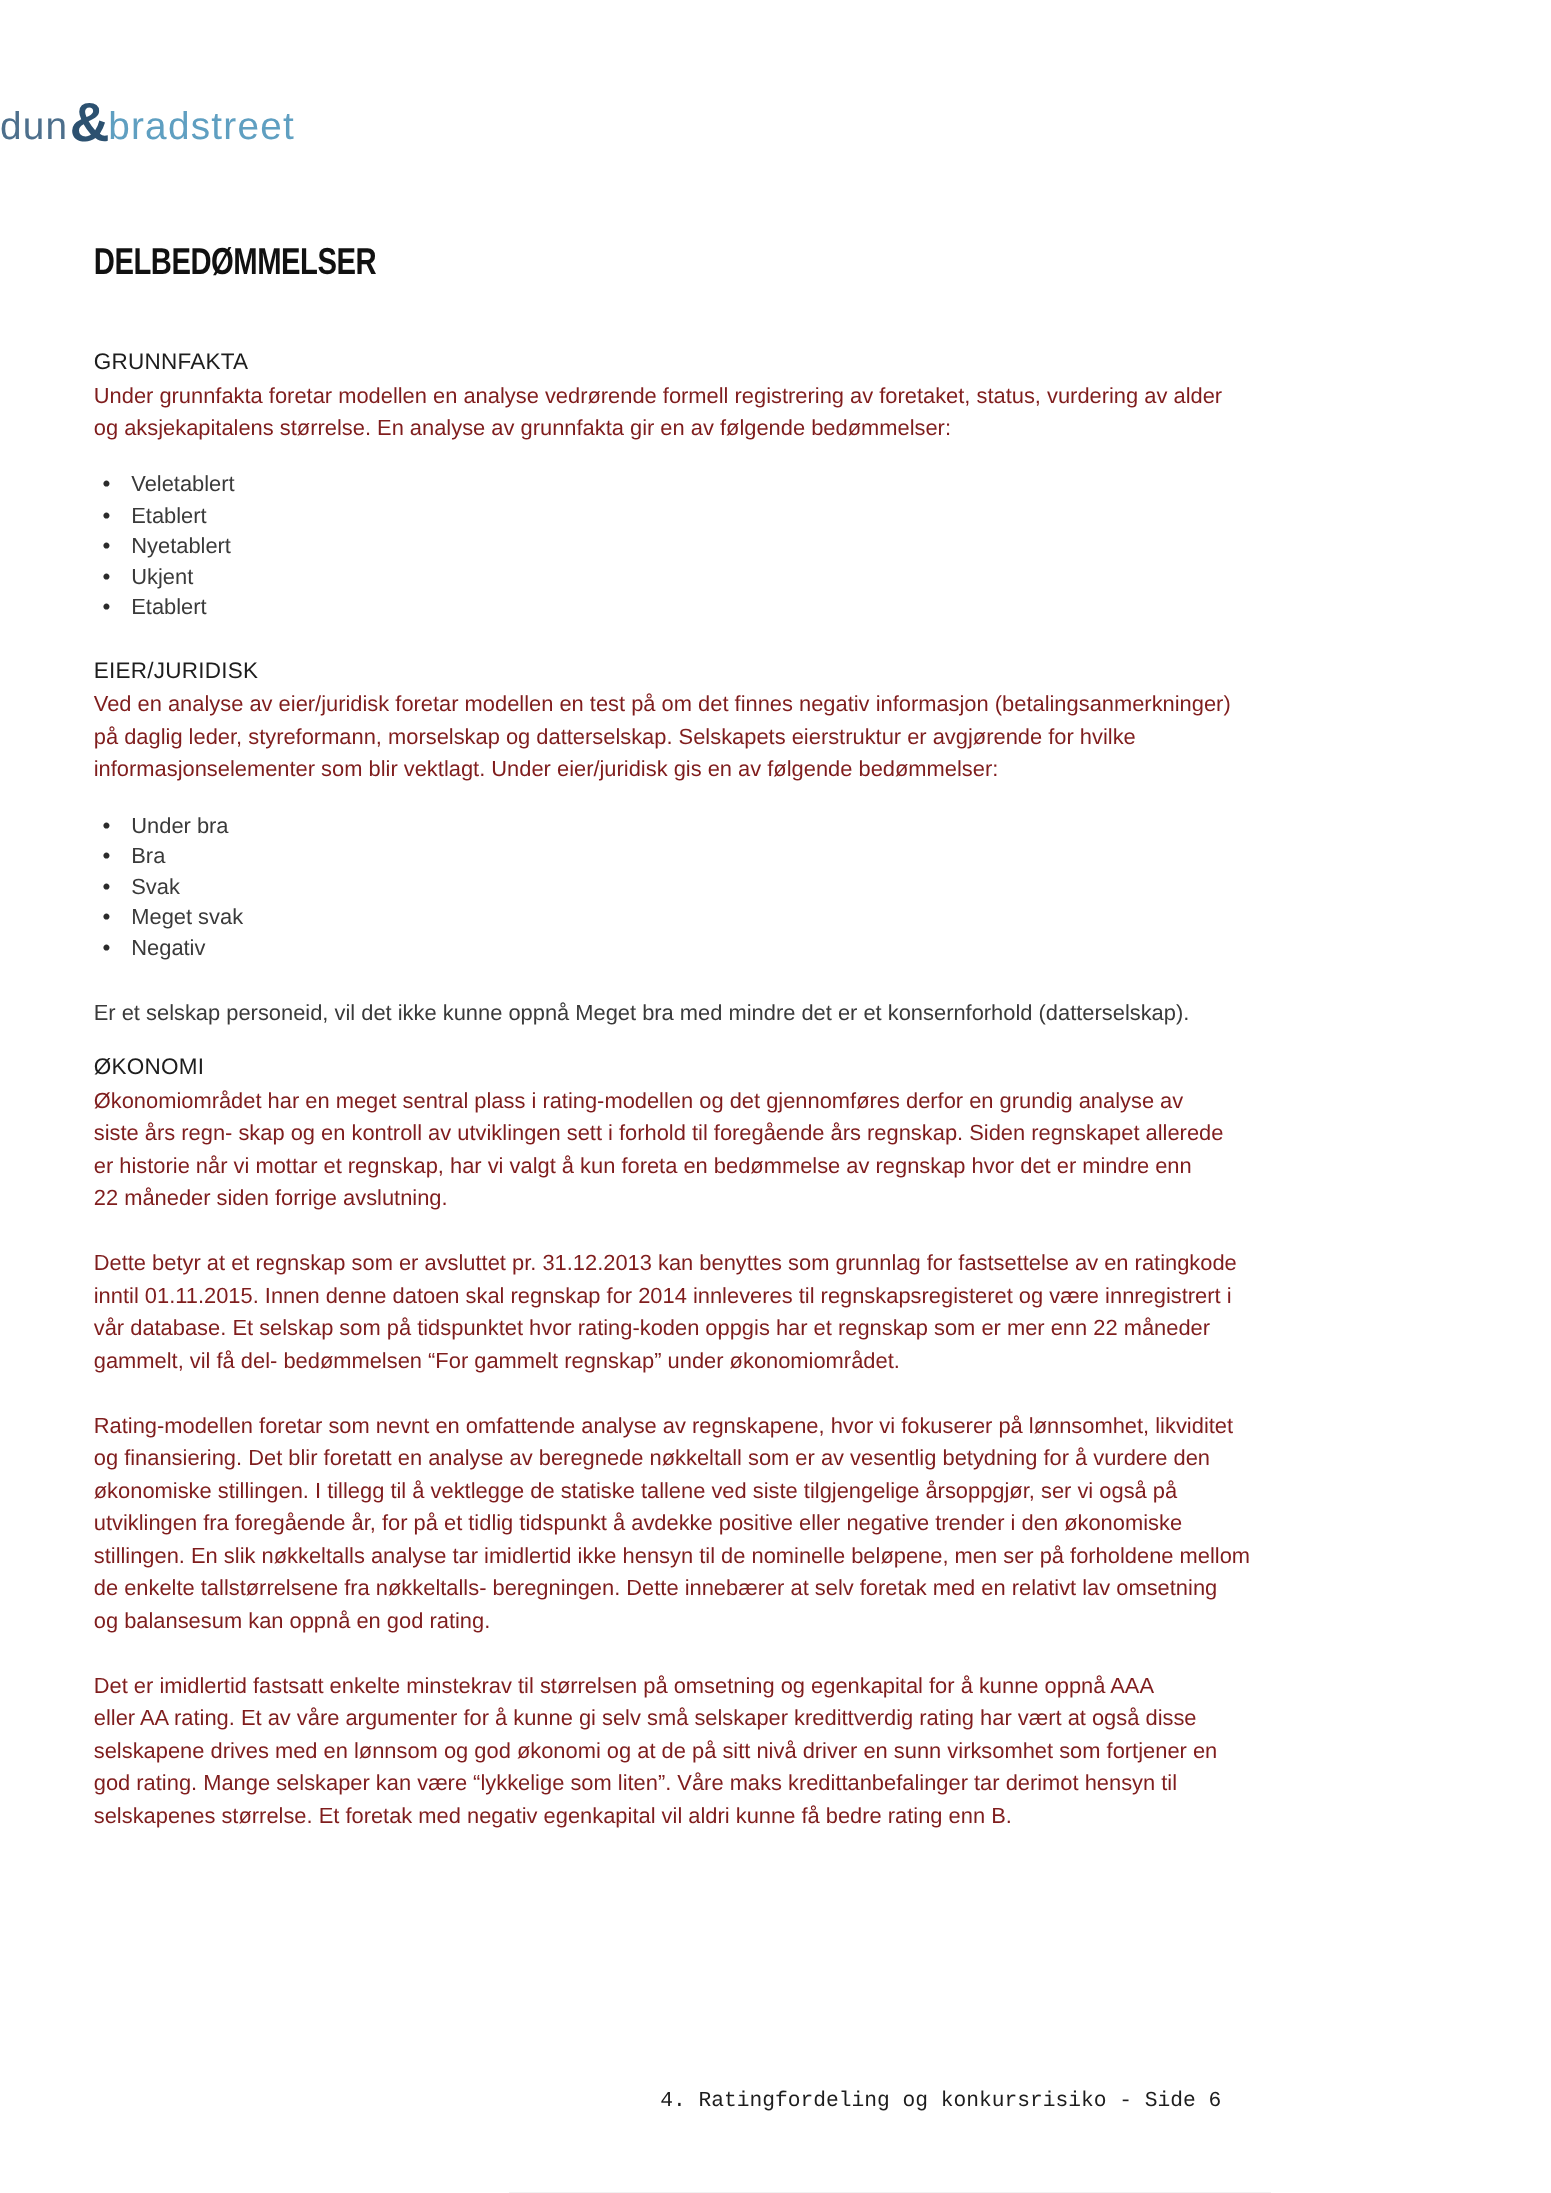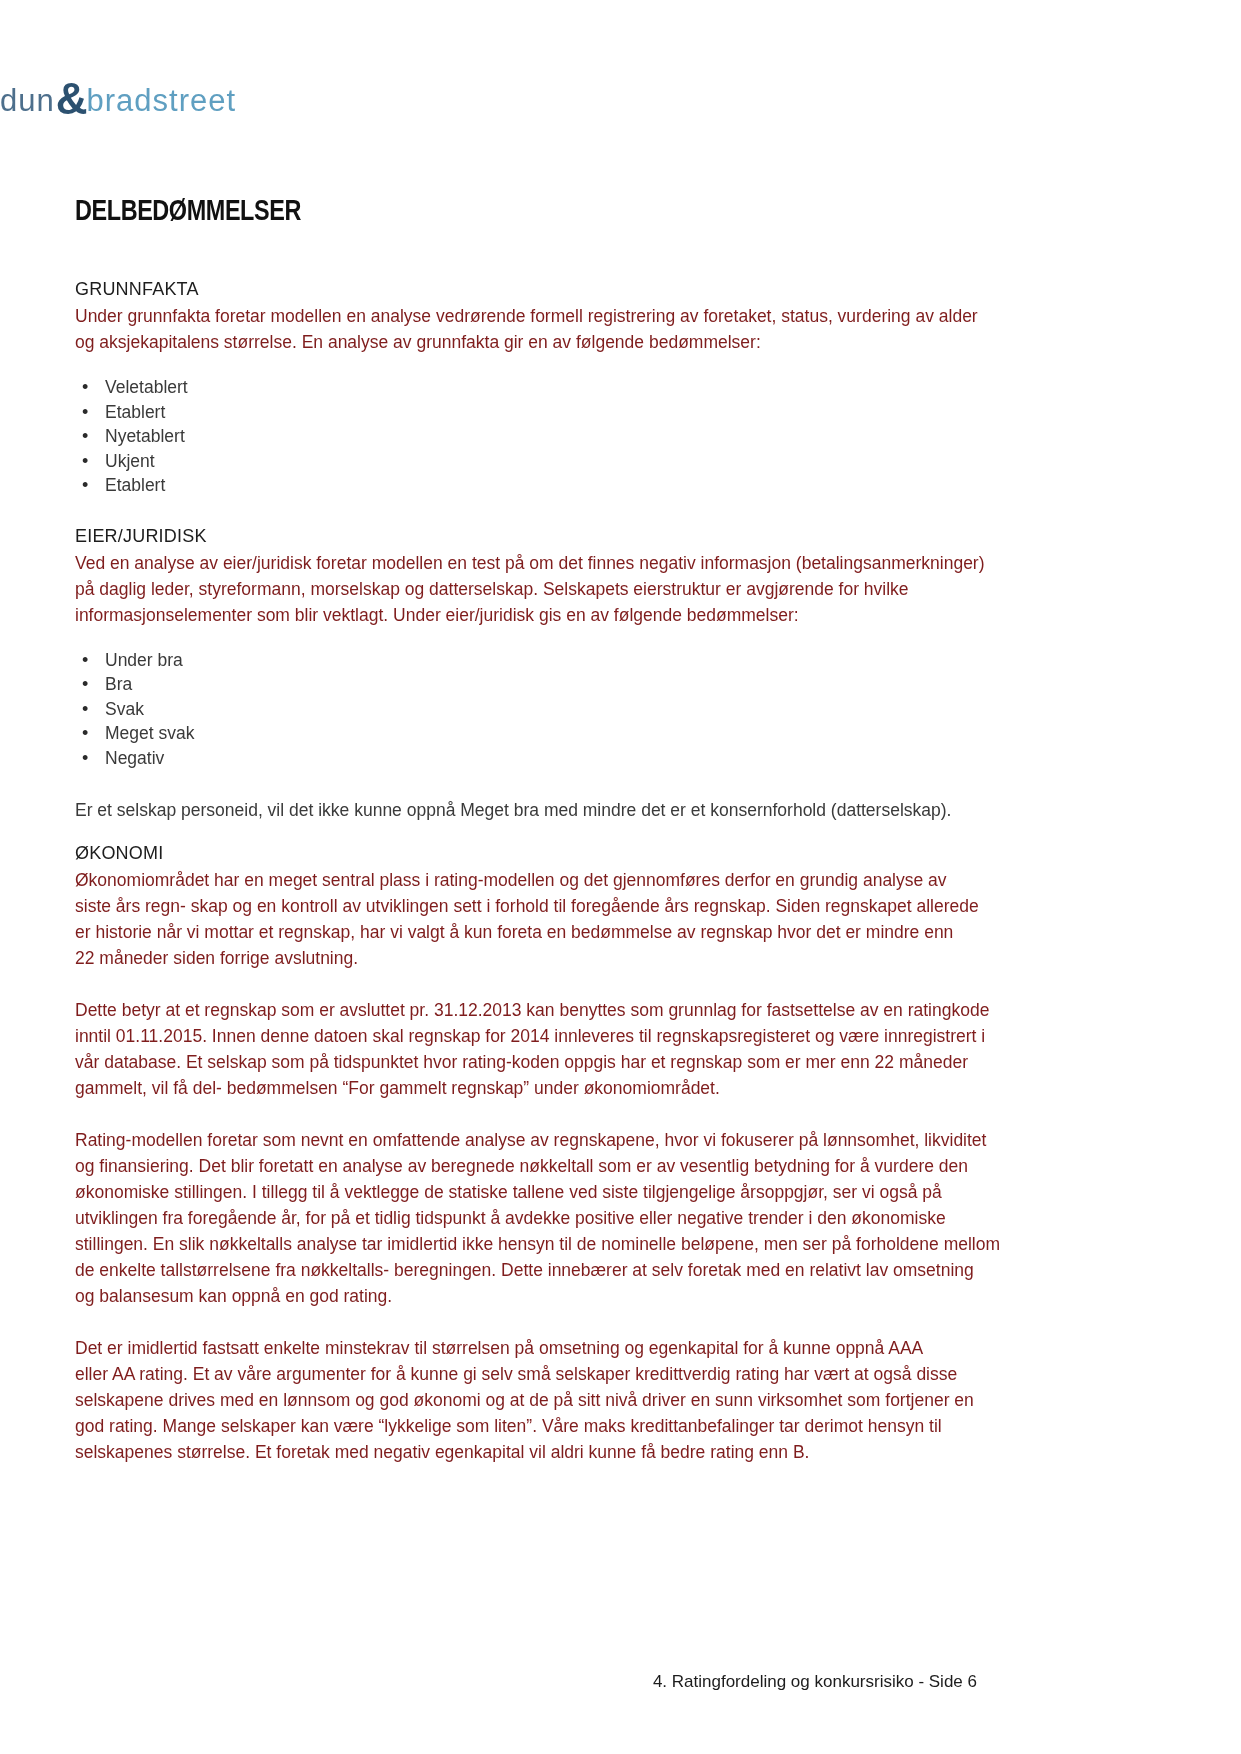--- a/index.html
+++ b/index.html
@@ -108,20 +108,21 @@
     font-size: 18px;
   }
 
   
   .page-footer {
     position: absolute;
     top: 1672px;
     right: 264px;
     font-size: 17px;
     color: #1d1d1d;
+    font-family: Liberation Mono, monospace;
   }
 </style>
 </head>
 <body>
 
 <div class="page">
 
   <div class="logo-row">
     <span class="logo-dun">dun</span><span class="logo-amp">&amp;</span><span class="logo-brad">bradstreet</span>
   </div>

